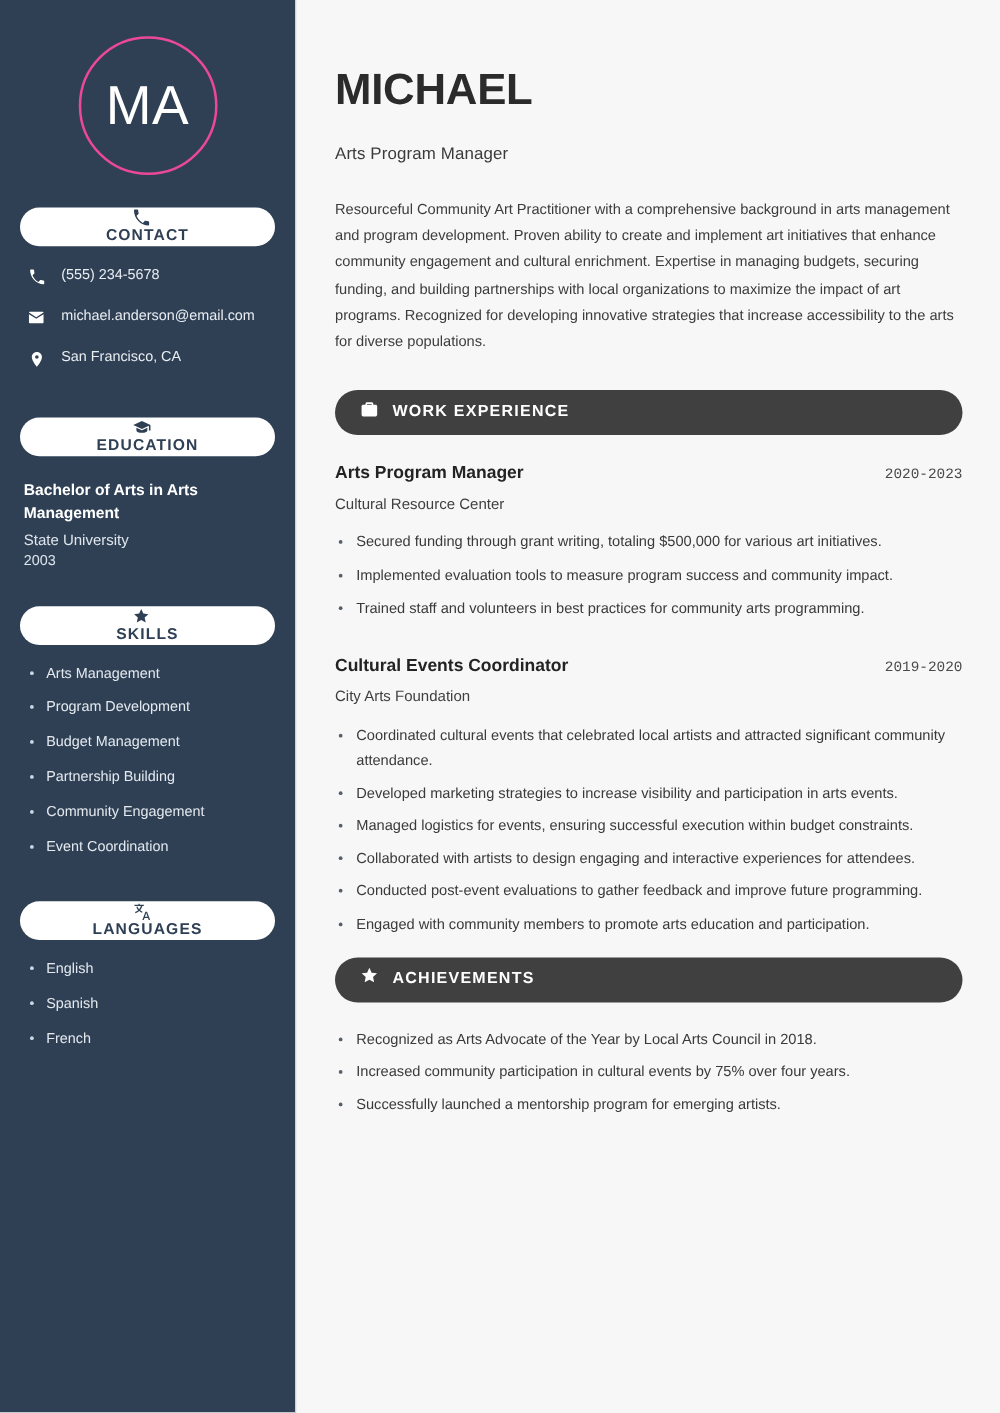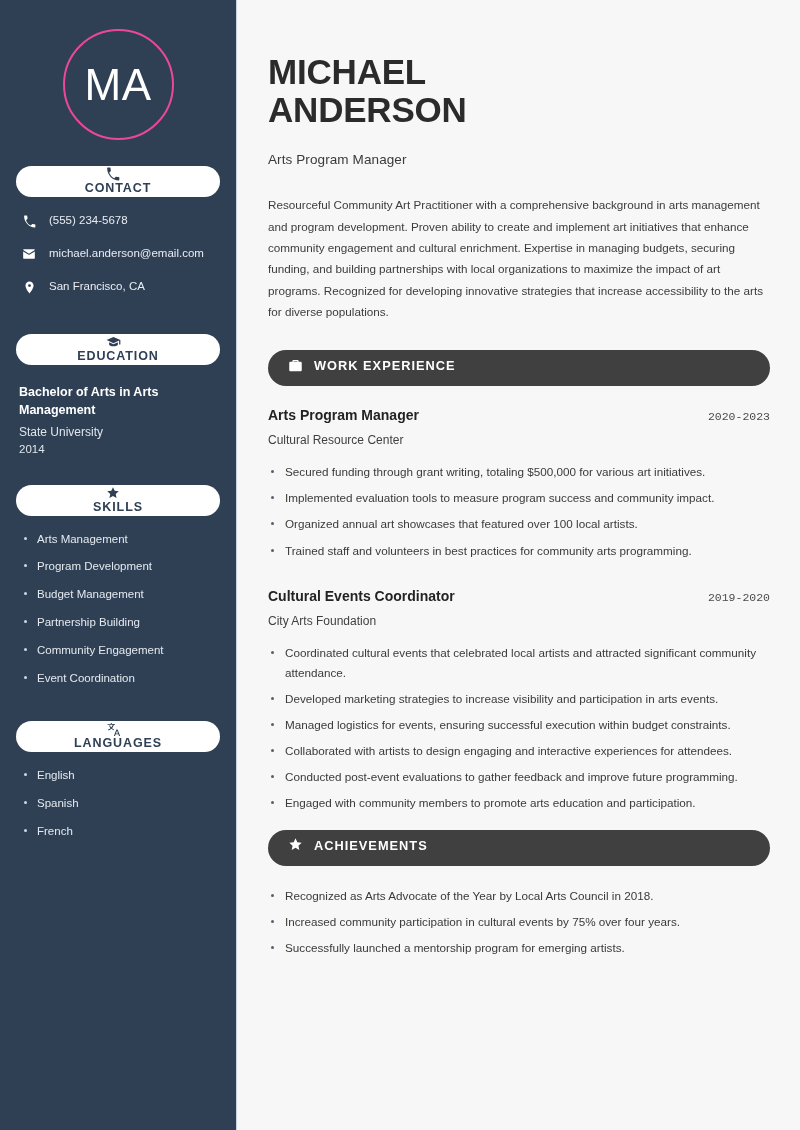--- a/index.html
+++ b/index.html
@@ -326,21 +326,21 @@
           <svg width="15" height="15" viewBox="0 0 24 24" fill="#2f4055">
             <path d="M12 3L1 8l11 5 9-4.1V15h2V8L12 3z"></path>
             <path d="M5 11.4V15c0 1.7 3.1 3 7 3s7-1.3 7-3v-3.6l-7 3.2-7-3.2z"></path>
           </svg>
         </span>
         <span class="pill-label">EDUCATION</span>
       </div>
       <div class="edu-block">
         <div class="edu-degree">Bachelor of Arts in Arts Management</div>
         <div class="edu-school">State University</div>
-        <div class="edu-year">2014</div>
+        <div class="edu-year">2003</div>
       </div>
     </div>
 
     <div class="sb-gap-lg"></div>
 
     <div class="sb-section">
       <div class="pill">
         <span class="pill-icon">
           <svg width="14" height="14" viewBox="0 0 24 24" fill="#2f4055">
             <path d="M12 2l2.9 6.3 6.9.8-5.1 4.7 1.4 6.8L12 17.3 5.9 20.6l1.4-6.8L2.2 9.1l6.9-.8L12 2z"></path>
@@ -376,21 +376,20 @@
         <li>French</li>
       </ul>
     </div>
 
   </aside>
 
   <main class="main">
 
     <h1 class="name-line">
       <span>MICHAEL</span><br>
-      <span>ANDERSON</span>
     </h1>
 
     <div class="job-title-head">Arts Program Manager</div>
 
     <p class="summary">Resourceful Community Art Practitioner with a comprehensive background in arts management and program development. Proven ability to create and implement art initiatives that enhance community engagement and cultural enrichment. Expertise in managing budgets, securing funding, and building partnerships with local organizations to maximize the impact of art programs. Recognized for developing innovative strategies that increase accessibility to the arts for diverse populations.</p>
 
     <div class="bar">
       <span class="bar-icon">
         <svg width="15" height="15" viewBox="0 0 24 24" fill="#ffffff">
           <path d="M9 3h6c1.1 0 2 .9 2 2v1h3c1.1 0 2 .9 2 2v11c0 1.1-.9 2-2 2H4c-1.1 0-2-.9-2-2V8c0-1.1.9-2 2-2h3V5c0-1.1.9-2 2-2zm0 3h6V5H9v1z"></path>
@@ -401,21 +400,20 @@
 
     <div class="job">
       <div class="job-head">
         <span class="job-role">Arts Program Manager</span>
         <span class="job-dates">2020-2023</span>
       </div>
       <div class="job-org">Cultural Resource Center</div>
       <ul class="main-list">
         <li>Secured funding through grant writing, totaling $500,000 for various art initiatives.</li>
         <li>Implemented evaluation tools to measure program success and community impact.</li>
-        <li>Organized annual art showcases that featured over 100 local artists.</li>
         <li>Trained staff and volunteers in best practices for community arts programming.</li>
       </ul>
     </div>
 
     <div class="job-spacer"></div>
 
     <div class="job">
       <div class="job-head">
         <span class="job-role">Cultural Events Coordinator</span>
         <span class="job-dates">2019-2020</span>

